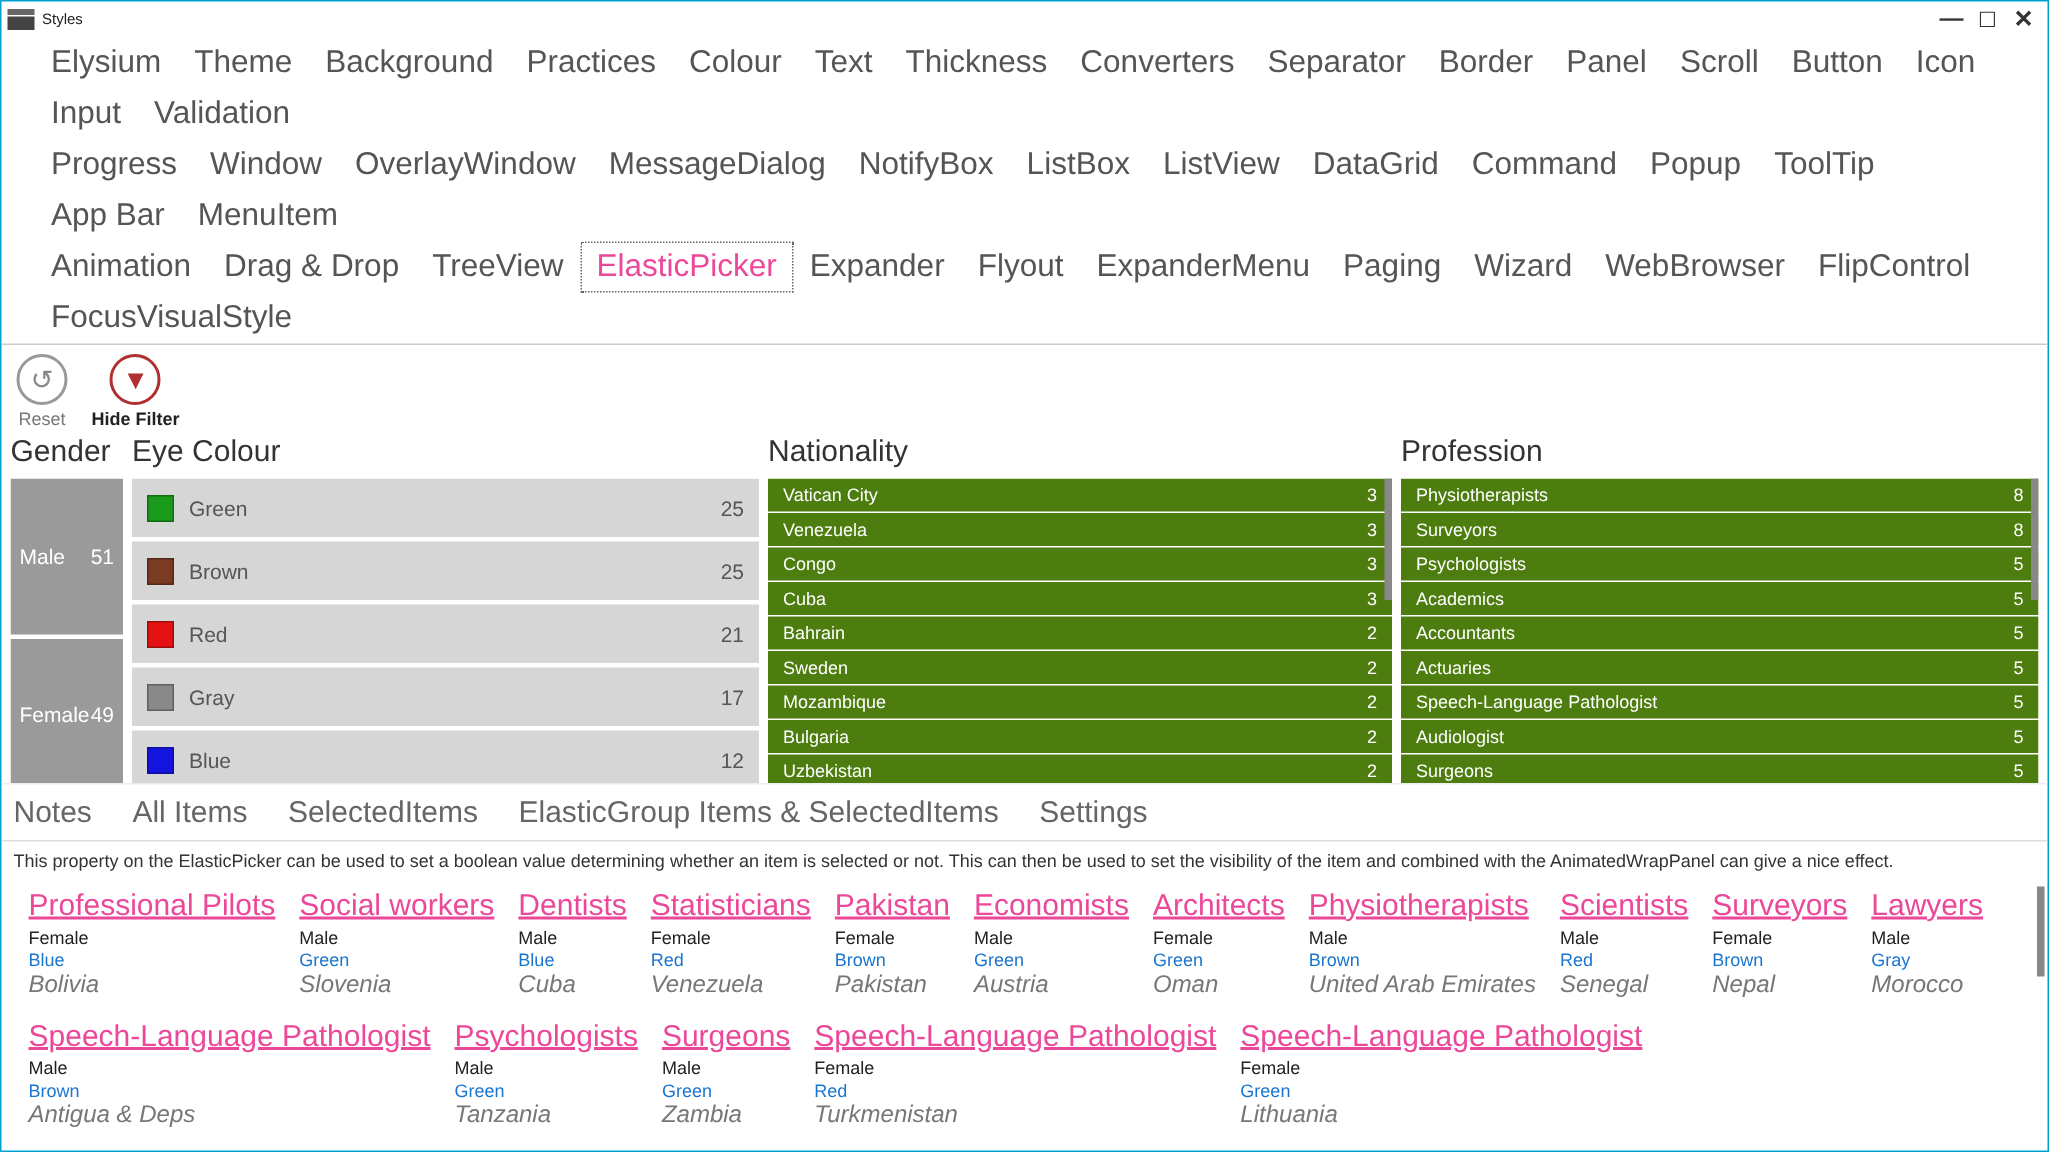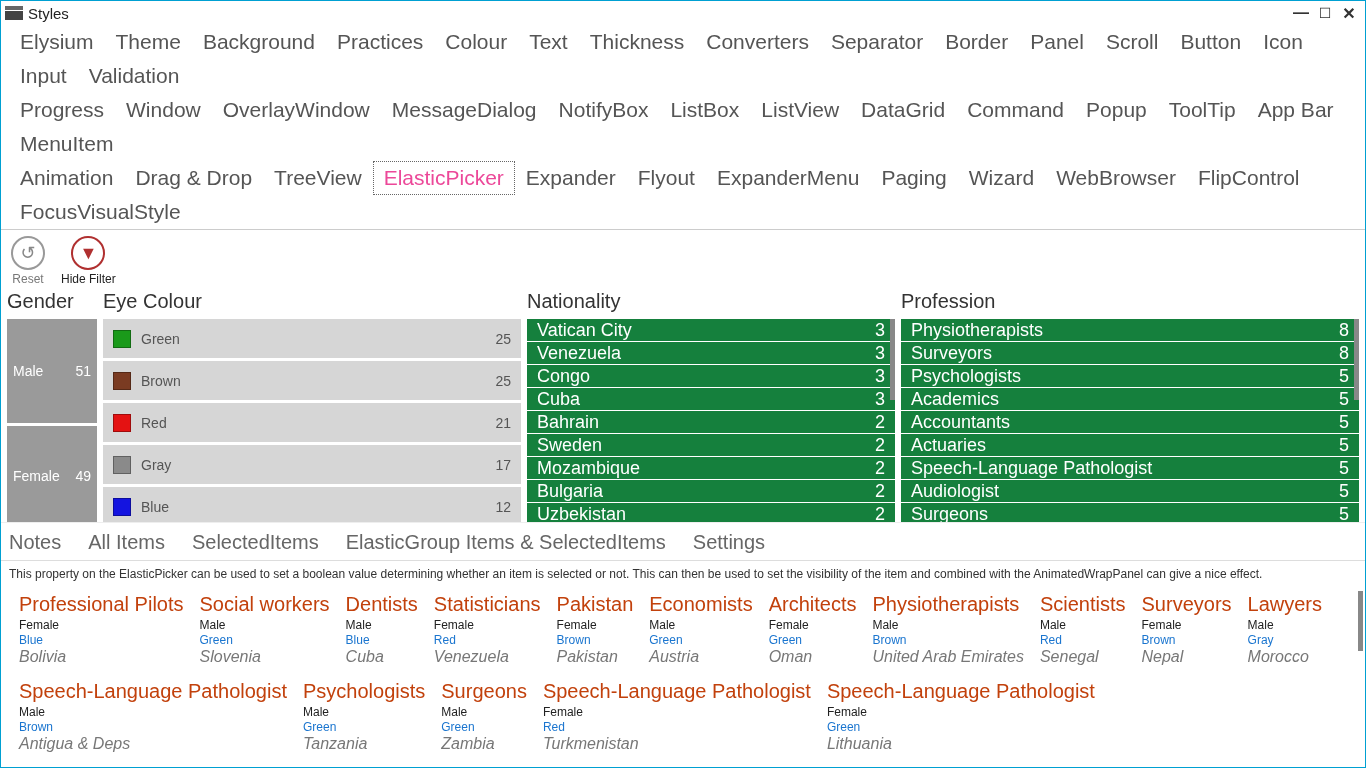--- a/index.html
+++ b/index.html
@@ -1,58 +1,58 @@
 <!DOCTYPE html>
 <html><head>
 <meta charset="utf-8">
 <style>
 * { box-sizing: border-box; margin: 0; padding: 0; }
 body { font-family: "Segoe UI", Arial, sans-serif; background: #fff; color: #333; font-size: 13px; width: 1366px; height: 768px; overflow: hidden; border: 1px solid #00a0d2; }
 .titlebar { height: 24px; display: flex; align-items: center; padding: 0 4px; }
 .titlebar .icon-box { width: 18px; height: 14px; margin-right: 5px; display:flex; flex-direction:column; }
 .titlebar .icon-box .top { flex:1; background:#666; }
 .titlebar .icon-box .bot { flex:2; background:#444; margin-top:1px;}
-.titlebar .title { font-size: 15px; color: #222; flex: 0 0 auto; }
+.titlebar .title { font-size: 10px; color: #222; flex: 0 0 auto; }
 .titlebar .spacer { flex: 1; }
 .winbtn { width: 24px; height: 20px; display: flex; align-items: center; justify-content: center; font-family: Arial; font-size: 14px; cursor: pointer; }
 .winbtn.bold { font-weight: bold; font-size: 16px; }
-.navwrap { border-bottom: 1px solid #ccc; padding: 0 8px; }
+.navwrap { border-bottom: 1px solid #ccc; padding: 0 22px; }
 .navrow { display: flex; flex-wrap: wrap; gap: 0; }
 .navitem { font-size: 21px; color: #555; padding: 5px 11px; cursor: pointer; white-space: nowrap; }
 .navitem.selected { border: 1px dotted #666; color: #ec4899; padding: 4px 10px; }
 .toolbar { display: flex; gap: 16px; padding: 6px 10px 2px; align-items: flex-start; }
 .toolbtn { display: flex; flex-direction: column; align-items: center; gap: 2px; cursor: pointer; }
 .toolbtn .circ { width: 34px; height: 34px; border: 2px solid #999; border-radius: 50%; display: flex; align-items: center; justify-content: center; color: #888; font-size: 18px; }
 .toolbtn .lbl { font-size: 12px; color: #777; }
 .toolbtn.active .circ { border-color: #b03030; color: #b03030; }
-.toolbtn.active .lbl { color: #222; }
+.toolbtn.active .lbl { color: #222; font-weight: bold; }
 .filter-area { display: flex; padding: 0 6px; gap: 6px; height: 234px; }
 .fcol { display: flex; flex-direction: column; overflow: hidden; }
-.fcol.gender { width: 90px; flex-shrink:0; }
+.fcol.gender { width: 75px; flex-shrink:0; }
 .fcol.eye { width: 418px; flex-shrink:0; }
-.fcol.nat { width: 368px; flex-shrink:0; }
+.fcol.nat { width: 416px; flex-shrink:0; }
 .fcol.prof { flex: 1; }
 .fhead { font-size: 20px; color: #333; padding: 2px 0 6px; white-space:nowrap; }
 .flist { flex: 1; overflow: hidden; position: relative; }
 .flist.scrollable::after { content:""; position:absolute; right:0; top:0; width:5px; height:40%; background:#888; }
 .gender-box { background: #9a9a9a; color: #fff; display: flex; align-items: center; justify-content: space-between; padding: 0 6px; font-size: 14px; }
 .gender-box.m { height: 104px; margin-bottom: 3px; }
 .gender-box.f { height: 100px; }
 .eye-row { background: #d6d6d6; display: flex; align-items: center; padding: 0 10px; margin-bottom: 3px; height: 39px; font-size: 14px; color:#555;}
 .eye-swatch { width: 18px; height: 18px; margin-right: 10px; border:1px solid rgba(0,0,0,0.3);}
 .eye-row .ct { margin-left: auto; }
-.list-row { background: #15803d; color: #fff; display: flex; align-items: center; justify-content: space-between; padding: 0 10px; margin-bottom: 1px; height: 22px; font-size: 18px; }
+.list-row { background: #4d7c0f; color: #fff; display: flex; align-items: center; justify-content: space-between; padding: 0 10px; margin-bottom: 1px; height: 22px; font-size: 12px; }
 .lower-tabs { display: flex; gap: 27px; padding: 6px 8px 0; border-bottom: 1px solid #ddd; border-top: 1px solid #eee;}
 .ltab { font-size: 20px; color: #666; padding: 2px 0 6px; cursor: pointer; }
 .ltab.selected { color: #333; border-bottom: 2px solid #1a75cf; }
 .desc { padding: 6px 8px; font-size: 12px; color: #333; }
 .cards-wrap { padding: 2px 14px; height: 200px; overflow: hidden; position: relative; display:flex; flex-wrap:wrap; align-content:flex-start;}
 .cards-wrap::after { content:""; position:absolute; right:2px; top:4px; width:5px; height:30%; background:#888; }
 .card { padding: 4px 12px 10px 4px; }
-.card .prof { font-size: 20px; color: #c2410c; white-space: nowrap; }
+.card .prof { font-size: 20px; color: #ec4899; white-space: nowrap; text-decoration: underline; }
 .card .gen { font-size: 12px; color: #222; margin-top: 2px; }
 .card .eye { font-size: 12px; color: #1a75cf; margin-top: 1px; }
 .card .nat { font-size: 16px; color: #777; margin-top: 1px; font-style: italic; }
 </style>
 </head>
 <body>
 
 <div class="titlebar">
   <div class="icon-box">
       <div class="top"></div>

